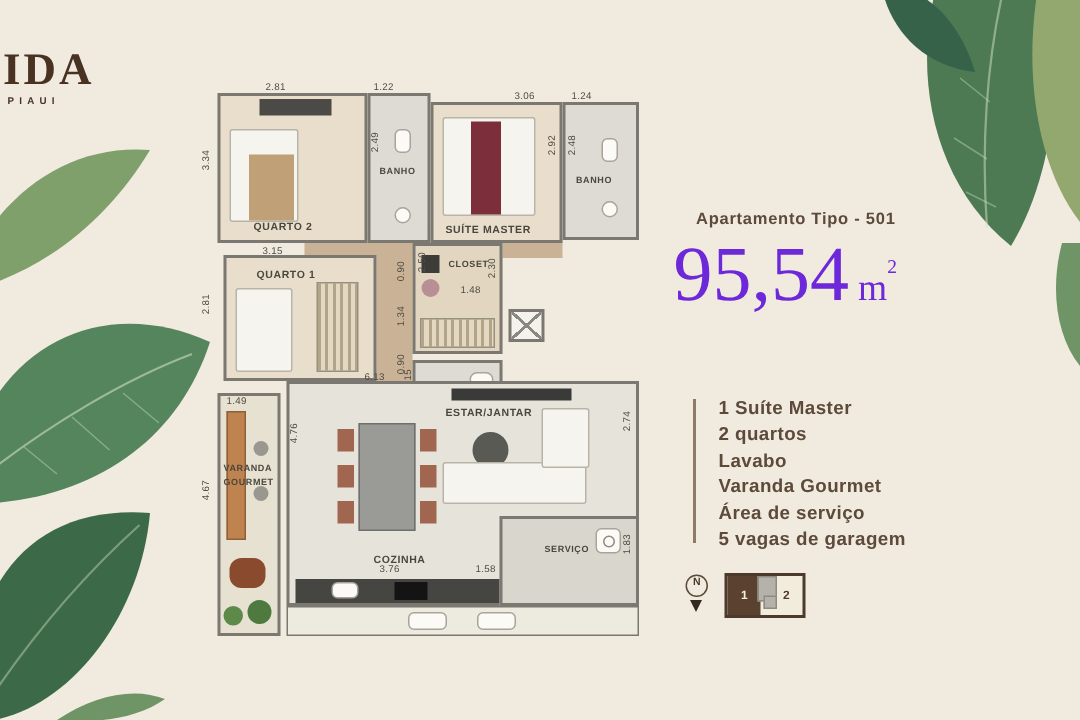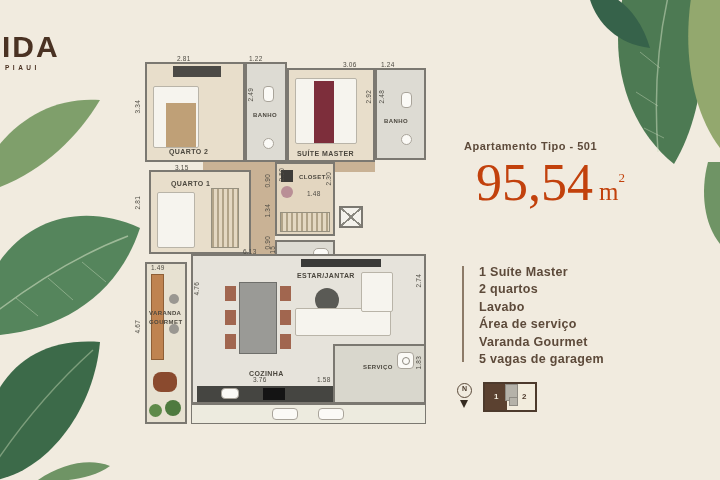--- a/index.html
+++ b/index.html
@@ -1,20 +1,20 @@
 <!DOCTYPE html>
 <html><head>
 <meta charset="utf-8">
 <style>
   html,body{margin:0;padding:0;}
   .canvas{position:relative;width:720px;height:480px;background:#f1ebdf;overflow:hidden;
           font-family:"Liberation Sans",sans-serif;}
   svg{display:block;}
   
-  .logo-title{position:absolute;left:2px;top:30px;font-family:Liberation Sans, sans-serif;
+  .logo-title{position:absolute;left:2px;top:30px;font-family:Liberation Serif, serif;
               font-weight:bold;font-size:30px;color:#4a3223;letter-spacing:2px;}
   .logo-sub{position:absolute;left:5px;top:64px;font-size:6.5px;color:#4a3223;letter-spacing:3.5px;font-weight:bold;}
   
   .plan{position:absolute;left:145px;top:56px;width:281px;height:372px;}
   .room{position:absolute;border:2px solid #7b7871;box-sizing:border-box;}
   .corr{position:absolute;background:#c9b295;}
   .rl{position:absolute;font-size:7px;font-weight:bold;color:#4b473e;letter-spacing:.4px;white-space:nowrap;}
   .rl.sm{font-size:6px;}
   .dim{position:absolute;font-size:6.5px;color:#4f4c44;letter-spacing:.2px;white-space:nowrap;}
   .vdim{position:absolute;font-size:6.5px;color:#4f4c44;writing-mode:vertical-rl;transform:rotate(180deg);letter-spacing:.2px;}
@@ -22,21 +22,21 @@
   .bed{background:#f6f4ee;border:1px solid #b9b4a8;border-radius:2px;}
   .fix{background:#fbfaf6;border:1px solid #a9a49a;border-radius:4px;}
   .shaft{position:absolute;border:2px solid #7b7871;box-sizing:border-box;
          background:
           linear-gradient(to top right, transparent calc(50% - 1px), #8a8880 calc(50% - 1px), #8a8880 calc(50% + 1px), transparent calc(50% + 1px)),
           linear-gradient(to bottom right, transparent calc(50% - 1px), #8a8880 calc(50% - 1px), #8a8880 calc(50% + 1px), transparent calc(50% + 1px)),
           #f4f2ec;}
   .hatch{background:repeating-linear-gradient(90deg,#b2a489 0 2px,#e4d8c2 2px 5px);border:1px solid #96907f;}
   
   .apt-label{position:absolute;left:464px;top:140px;font-size:11px;font-weight:bold;color:#5d4a3a;letter-spacing:.5px;}
-  .area{position:absolute;left:476px;top:152px;font-family:"Liberation Serif",serif;color:#c2410c;font-size:52px;line-height:52px;}
+  .area{position:absolute;left:449px;top:152px;font-family:"Liberation Serif",serif;color:#6d28d9;font-size:52px;line-height:52px;}
   .area .unit{font-size:25px;margin-left:6px;}
   .area sup{font-size:13px;vertical-align:18px;}
   .vline{position:absolute;left:462px;top:266px;width:1.5px;height:96px;background:#8d7b68;}
   .features{position:absolute;left:479px;top:264px;}
   .feat{font-size:12.5px;font-weight:bold;color:#5d4a3a;line-height:17.4px;letter-spacing:.3px;}
   .compass{position:absolute;left:457px;top:383px;width:13px;height:13px;border:1.5px solid #5b4a3a;
            border-radius:50%;background:#f1ebdf;}
   .compass-n{position:absolute;left:0;top:1px;width:13px;text-align:center;font-size:7px;font-weight:bold;color:#4a3a2c;}
   .compass-arrow{position:absolute;left:460px;top:400px;width:0;height:0;
                  border-left:4.5px solid transparent;border-right:4.5px solid transparent;border-top:8px solid #352a20;}
@@ -203,22 +203,22 @@
 
   <div class="area">
     <span>95,54</span><span class="unit"><span>m</span><sup>2</sup></span>
   </div>
 
   <div class="vline"></div>
   <div class="features">
     <div class="feat">1 Suíte Master</div>
     <div class="feat">2 quartos</div>
     <div class="feat">Lavabo</div>
+    <div class="feat">Varanda Gourmet</div>
     <div class="feat">Área de serviço</div>
-    <div class="feat">Varanda Gourmet</div>
     <div class="feat">5 vagas de garagem</div>
   </div>
 
   <div class="compass">
     <div class="compass-n">N</div>
   </div>
   <div class="compass-arrow"></div>
 
   <div class="keyplan">
     <div class="kp-unit1"></div>

